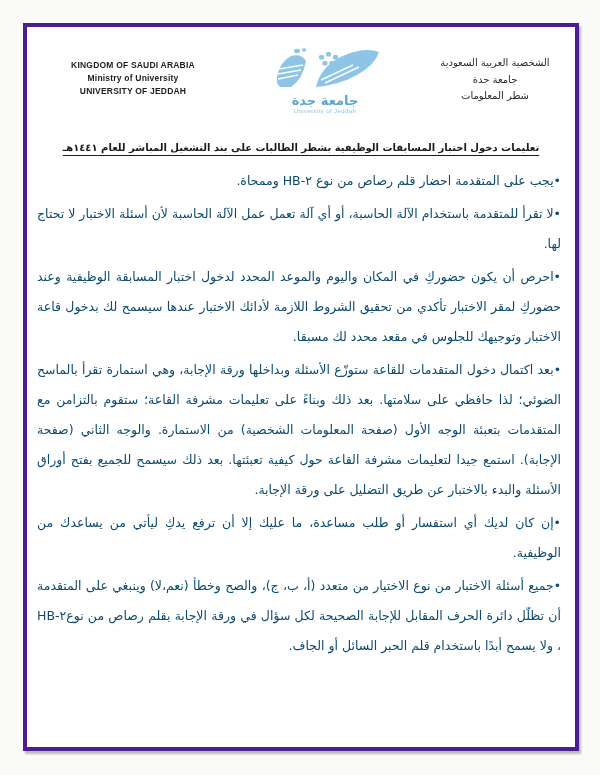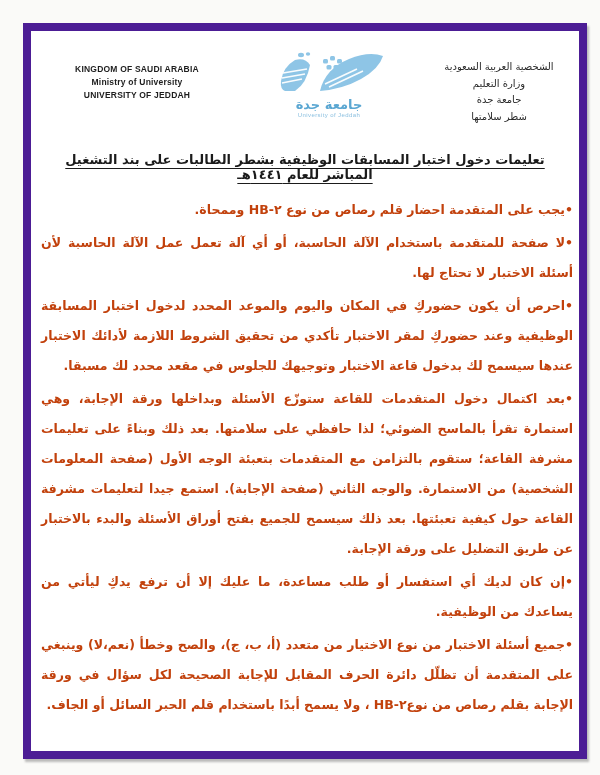--- a/index.html
+++ b/index.html
@@ -4,21 +4,21 @@
 <style>
   html,body{margin:0;padding:0;}
   body{
     width:600px;height:775px;position:relative;
     background:#fafaf8;
     font-family:"DejaVu Sans",sans-serif;
     -webkit-font-smoothing:antialiased;
   }
   .frame{
     position:absolute;left:23px;top:23px;width:548px;height:720px;
-    background:#ffffff;border:8px solid #4c1d95;
+    background:#ffffff;border:4px solid #4c1d95;
     box-shadow:2px 3px 2px rgba(110,110,110,.45);
     overflow:hidden;
   }
   
   .header{
     display:flex;justify-content:space-between;align-items:flex-start;
     padding:24px 16px 0 20px;
   }
   .hdr-left{
     width:172px;margin-top:8px;text-align:center;
@@ -39,28 +39,28 @@
     width:128px;margin-top:4px;text-align:center;direction:rtl;
     font-size:10px;line-height:16.5px;color:#2a2a2a;
   }
   
   .form-label{
     margin-top:34px;text-align:center;direction:rtl;
     font-weight:bold;font-size:13px;color:#1b1b1b;
   }
   .heading{
     margin-top:27px;padding:0 20px;text-align:center;direction:rtl;
-    font-weight:bold;font-size:13px;color:#1b1b1b;
+    font-weight:bold;font-size:10px;color:#1b1b1b;
     text-decoration:underline;text-underline-offset:4px;
   }
   
   .body-text{
-    margin-top:13px;padding:0 6px 0 10px;direction:rtl;
-    font-size:12.5px;line-height:30px;color:#c2410c;
-    text-align:justify;text-align-last:right;font-weight:bold;
+    margin-top:13px;padding:0 14px 0 10px;direction:rtl;
+    font-size:12.5px;line-height:30px;color:#0c4a6e;
+    text-align:justify;text-align-last:right;
   }
   .body-text p{margin:0 0 3px 0;}
   
   .logo-svg{display:block;margin:0 auto;}
 </style>
 </head>
 <body>
 
 <div class="frame">
 
@@ -99,32 +99,31 @@
           <line x1="60" y1="33" x2="92" y2="18"></line>
           <line x1="64" y1="36" x2="98" y2="20"></line>
         </g>
       </svg>
       <div class="logo-ar">جامعة جدة</div>
       <div class="logo-en">University of Jeddah</div>
     </div>
 
     <div class="hdr-right">
       <div>الشخصية العربية السعودية</div>
-      <div>وزارة التعليم</div>
       <div>جامعة جدة</div>
-      <div>شطر سلامتها</div>
+      <div>شطر المعلومات</div>
     </div>
 
   </div>
 
 
   <div class="heading">تعليمات دخول اختبار المسابقات الوظيفية بشطر الطالبات على بند التشغيل المباشر للعام ١٤٤١هـ</div>
 
   <div class="body-text">
     <p>•يجب على المتقدمة احضار قلم رصاص من نوع ٢-HB وممحاة.</p>
-    <p>•لا صفحة للمتقدمة باستخدام الآلة الحاسبة، أو أي آلة تعمل عمل الآلة الحاسبة لأن أسئلة الاختبار لا تحتاج لها.</p>
+    <p>•لا تقرأ للمتقدمة باستخدام الآلة الحاسبة، أو أي آلة تعمل عمل الآلة الحاسبة لأن أسئلة الاختبار لا تحتاج لها.</p>
     <p>•احرص أن يكون حضوركِ في المكان واليوم والموعد المحدد لدخول اختبار المسابقة الوظيفية وعند حضوركِ لمقر الاختبار تأكدي من تحقيق الشروط اللازمة لأدائك الاختبار عندها سيسمح لك بدخول قاعة الاختبار وتوجيهك للجلوس في مقعد محدد لك مسبقا.</p>
     <p>•بعد اكتمال دخول المتقدمات للقاعة ستوزّع الأسئلة وبداخلها ورقة الإجابة، وهي استمارة تقرأ بالماسح الضوئي؛ لذا حافظي على سلامتها. بعد ذلك وبناءً على تعليمات مشرفة القاعة؛ ستقوم بالتزامن مع المتقدمات بتعبئة الوجه الأول (صفحة المعلومات الشخصية) من الاستمارة. والوجه الثاني (صفحة الإجابة). استمع جيدا لتعليمات مشرفة القاعة حول كيفية تعبئتها. بعد ذلك سيسمح للجميع بفتح أوراق الأسئلة والبدء بالاختبار عن طريق التضليل على ورقة الإجابة.</p>
     <p>•إن كان لديك أي استفسار أو طلب مساعدة، ما عليك إلا أن ترفع يدكِ ليأتي من يساعدك من الوظيفية.</p>
     <p>•جميع أسئلة الاختبار من نوع الاختيار من متعدد (أ، ب، ج)، والصح وخطأ (نعم،لا) وينبغي على المتقدمة أن تظلّل دائرة الحرف المقابل للإجابة الصحيحة لكل سؤال في ورقة الإجابة بقلم رصاص من نوع٢-HB ، ولا يسمح أبدًا باستخدام قلم الحبر السائل أو الجاف.</p>
   </div>
 
 </div>
 
 </body></html>

